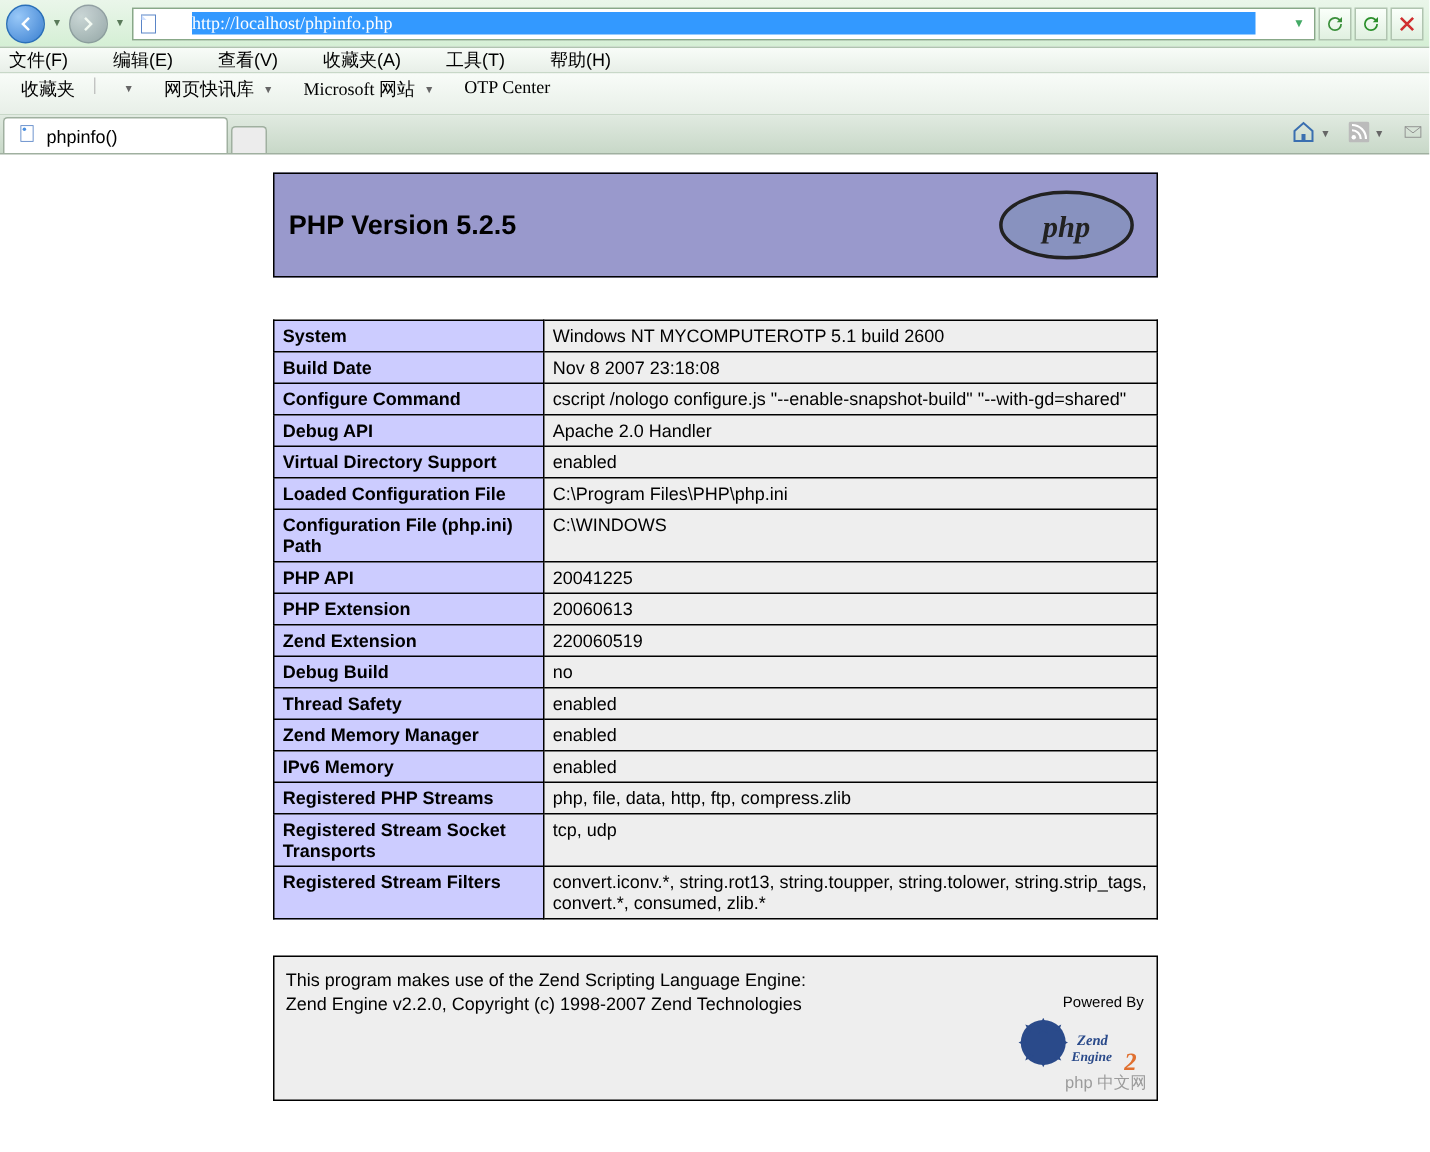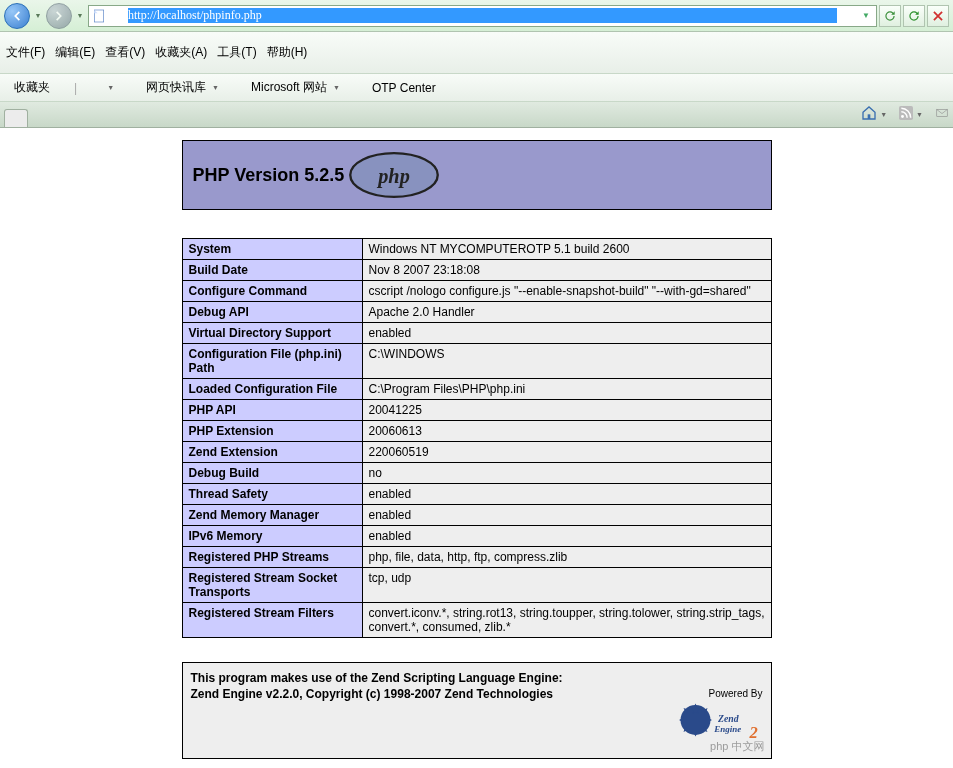--- a/index.html
+++ b/index.html
@@ -52,37 +52,38 @@
       width: 22px; height: 22px;
       border: 1px solid #b0c4b0;
       background: linear-gradient(#fafffa,#e0f0e0);
       display: flex; align-items: center; justify-content: center;
     }
     .toolbar-btn svg { width: 14px; height: 14px; }
     
     .menu-bar {
       background: linear-gradient(#f8fcf8,#e8efe8);
       border-bottom: 1px solid #c8d8c8;
-      height: 42px;
+      height: 17px;
       display: flex;
       align-items: center;
       padding: 0 6px;
-      gap: 10px;
+      gap: 30px;
       font-size: 12px;
     }
     
     .fav-bar {
       background: linear-gradient(#f8fcf8,#e8efe8);
       border-bottom: 1px solid #c8d8c8;
       height: 28px;
       display: flex;
-      align-items: center;
+      align-items: flex-start;
       padding: 0 6px;
-      gap: 20px;
+      gap: 8px;
       font-size: 12px;
+      font-family: Liberation Serif, serif;
     }
     .fav-item { display: flex; align-items: center; gap: 4px; padding: 2px 4px; }
     .fav-item .drop { font-size: 7px; color: #666; margin-left: 2px; }
     
     .tab-bar {
       background: linear-gradient(#e0eae0,#c8d8c8);
       height: 26px;
       display: flex;
       align-items: flex-end;
       padding: 0 2px;
@@ -130,20 +131,21 @@
       width: 590px;
       font-family: Verdana, sans-serif;
       font-size: 12px;
     }
     .php-header {
       background: #9999cc;
       border: 1px solid #000;
       padding: 14px 10px;
       display: flex;
       align-items: center;
+      justify-content: space-between;
       height: 70px;
     }
     .php-header h1 { font-size: 18px; font-weight: bold; color:#000; }
     .php-logo {
       width: 100px; height: 50px;
     }
     .phpinfo table {
       width: 100%;
       border-collapse: collapse;
       margin-top: 28px;
@@ -159,21 +161,21 @@
     .zend-box {
       border: 1px solid #000;
       background: #eeeeee;
       margin-top: 24px;
       padding: 8px;
       position: relative;
       min-height: 72px;
       display:flex;
       justify-content: space-between;
     }
-    .zend-text { font-size: 12px; line-height: 1.3; font-weight: bold; }
+    .zend-text { font-size: 12px; line-height: 1.3; }
     .zend-logo-wrap { text-align:right; }
     .zend-logo-caption { font-size: 10px; margin-top: 17px; }
     .zend-logo {
       width: 90px; height: 48px;
     }
     .watermark {
       position: absolute;
       right: 6px;
       bottom: 4px;
       font-size: 11px;
@@ -265,20 +267,27 @@
   <div class="fav-item">
     <span><svg viewBox="0 0 24 24">
           <circle cx="12" cy="12" r="4" fill="none" stroke="#666"></circle>
           <path d="M12 2v4M12 18v4M2 12h4M18 12h4M5 5l3 3M16 16l3 3M19 5l-3 3M8 16l-3 3" stroke="#666"></path>
         </svg></span>
     <span>OTP Center</span>
   </div>
 </div>
 
 <div class="tab-bar">
+  <div class="tab">
+    <span><svg width="14" height="14" viewBox="0 0 24 24">
+          <rect x="5" y="3" width="14" height="18" fill="#fff" stroke="#5a85c7"></rect>
+          <circle cx="9" cy="7" r="2" fill="#4a8fe0"></circle>
+        </svg></span>
+    <span>phpinfo()</span>
+  </div>
   <div class="new-tab"></div>
   <div class="tab-right-tools">
     <div class="tool">
       <span><svg width="16" height="16" viewBox="0 0 24 24">
             <path d="M3 11l9-8 9 8v10H3z" fill="none" stroke="#3a6fb0" stroke-width="2"></path>
             <rect x="10" y="14" width="4" height="7" fill="#3a6fb0"></rect>
           </svg></span>
       <span class="drop">▼</span>
     </div>
     <div class="tool">
@@ -324,26 +333,26 @@
           </tr>
           <tr>
             <td class="e">Debug API</td>
             <td class="v">Apache 2.0 Handler</td>
           </tr>
           <tr>
             <td class="e">Virtual Directory Support</td>
             <td class="v">enabled</td>
           </tr>
           <tr>
+            <td class="e">Loaded Configuration File</td>
+            <td class="v">C:\Program Files\PHP\php.ini</td>
+          </tr>
+          <tr>
             <td class="e">Configuration File (php.ini) Path</td>
             <td class="v">C:\WINDOWS</td>
-          </tr>
-          <tr>
-            <td class="e">Loaded Configuration File</td>
-            <td class="v">C:\Program Files\PHP\php.ini</td>
           </tr>
           <tr>
             <td class="e">PHP API</td>
             <td class="v">20041225</td>
           </tr>
           <tr>
             <td class="e">PHP Extension</td>
             <td class="v">20060613</td>
           </tr>
           <tr>

